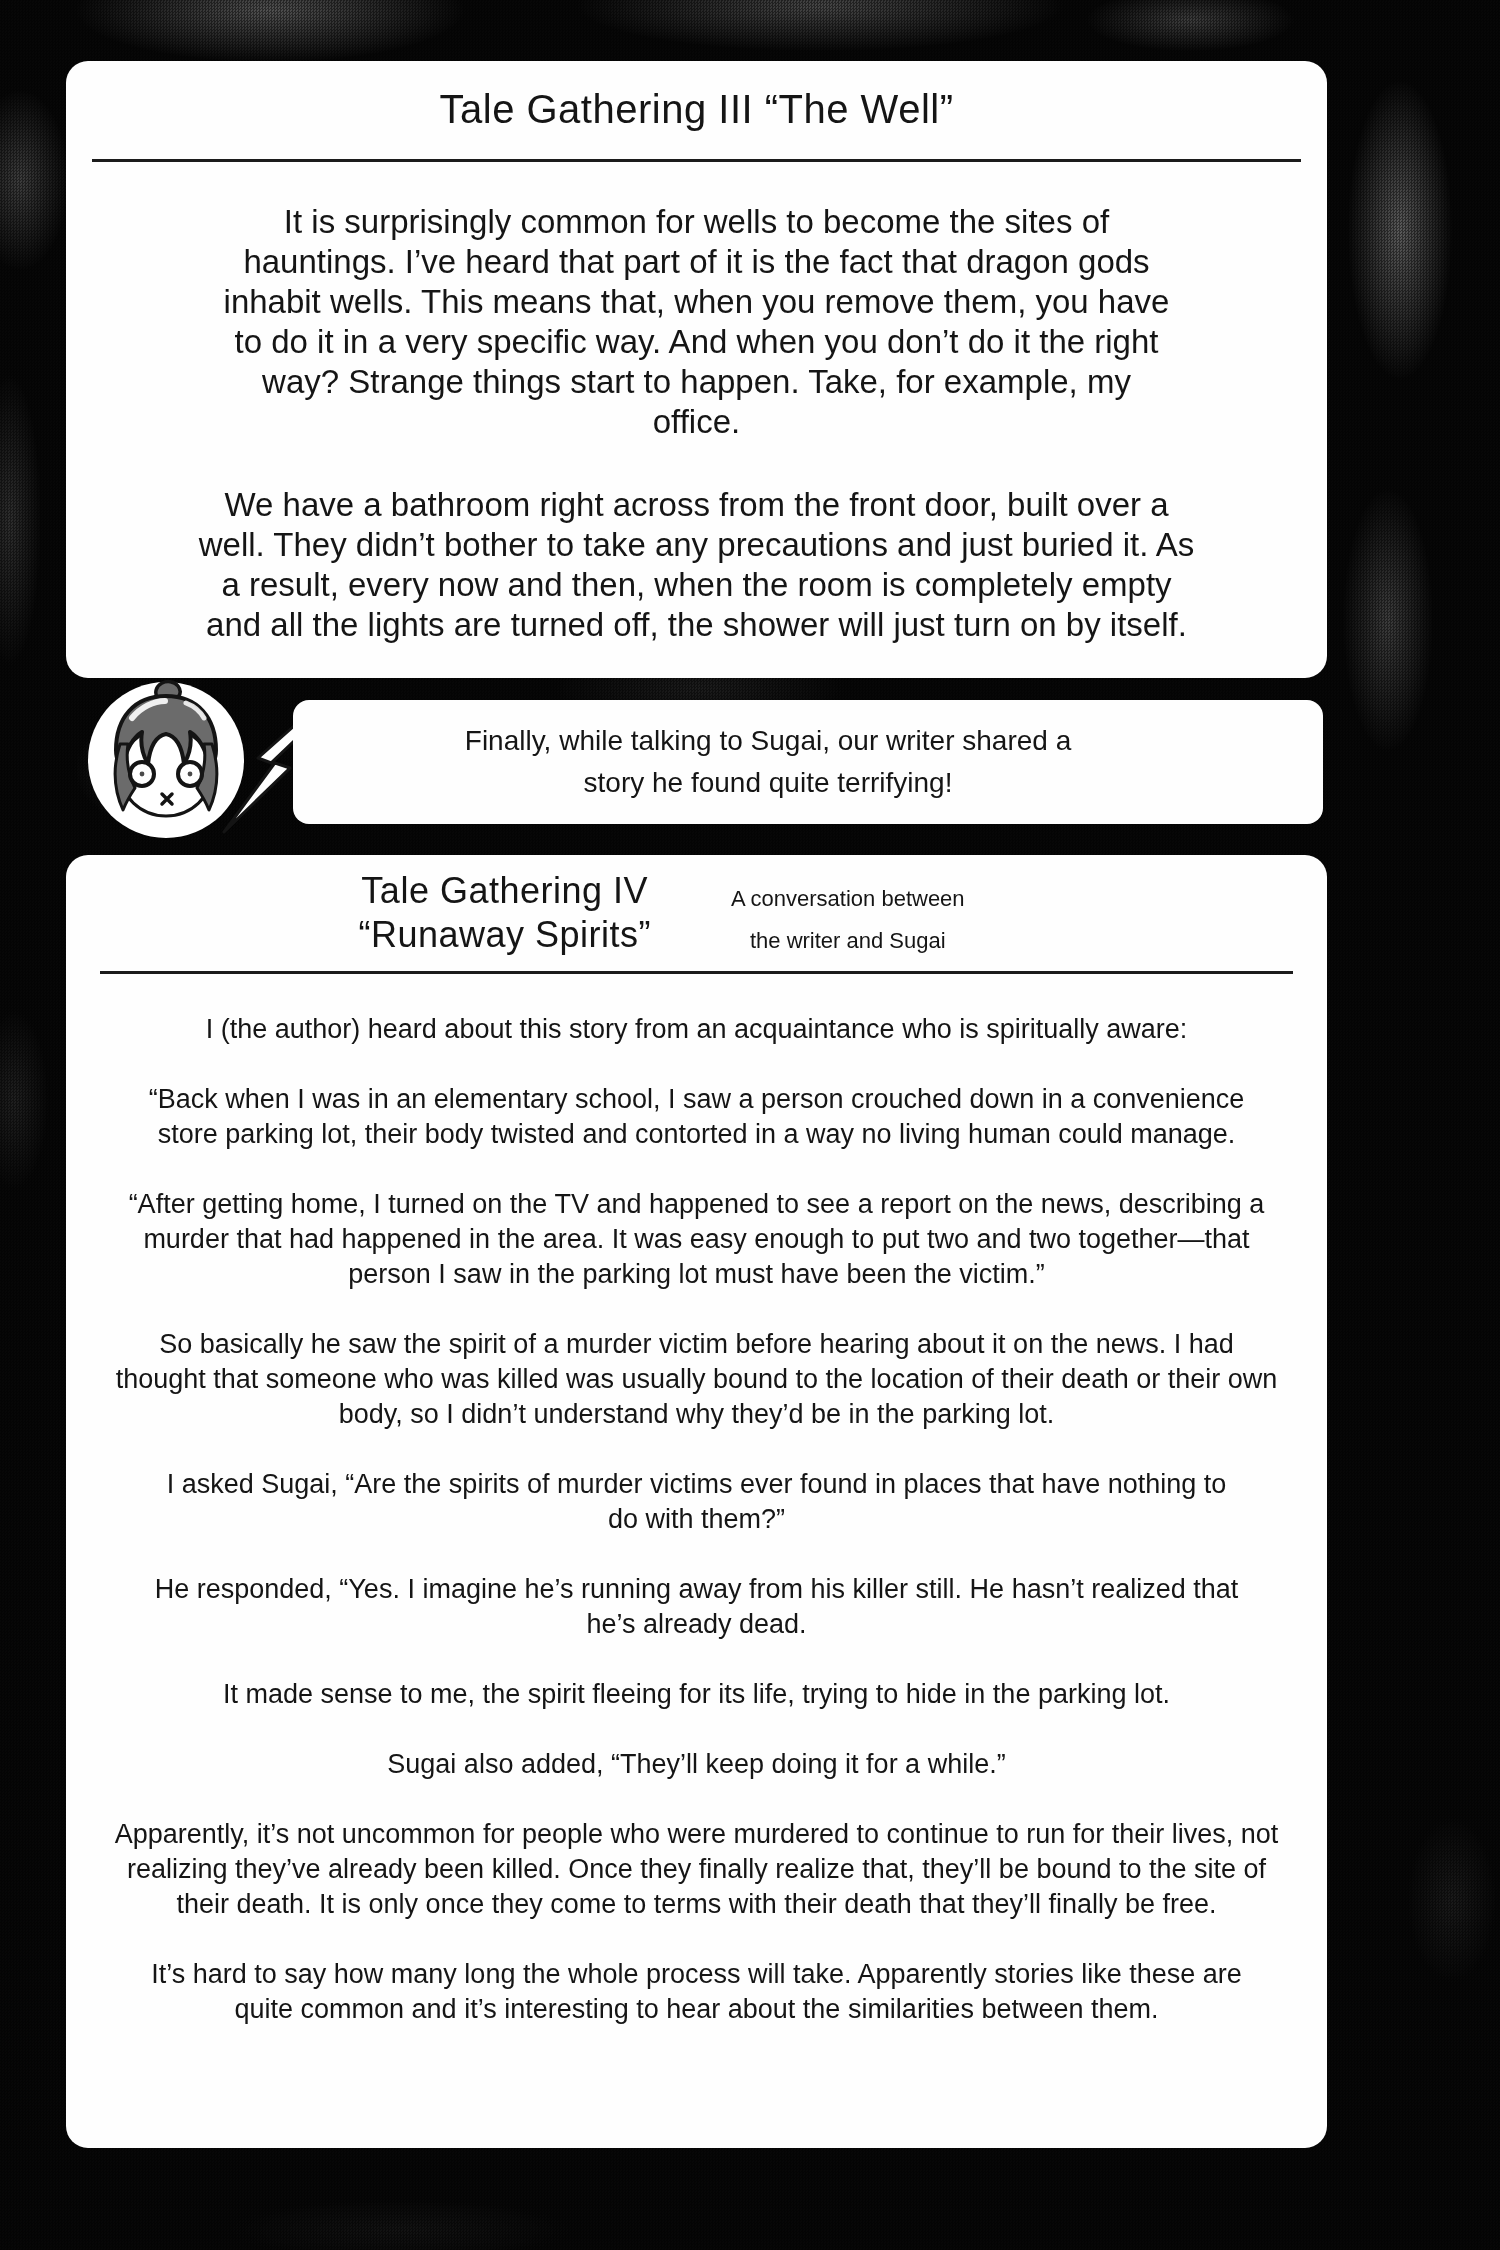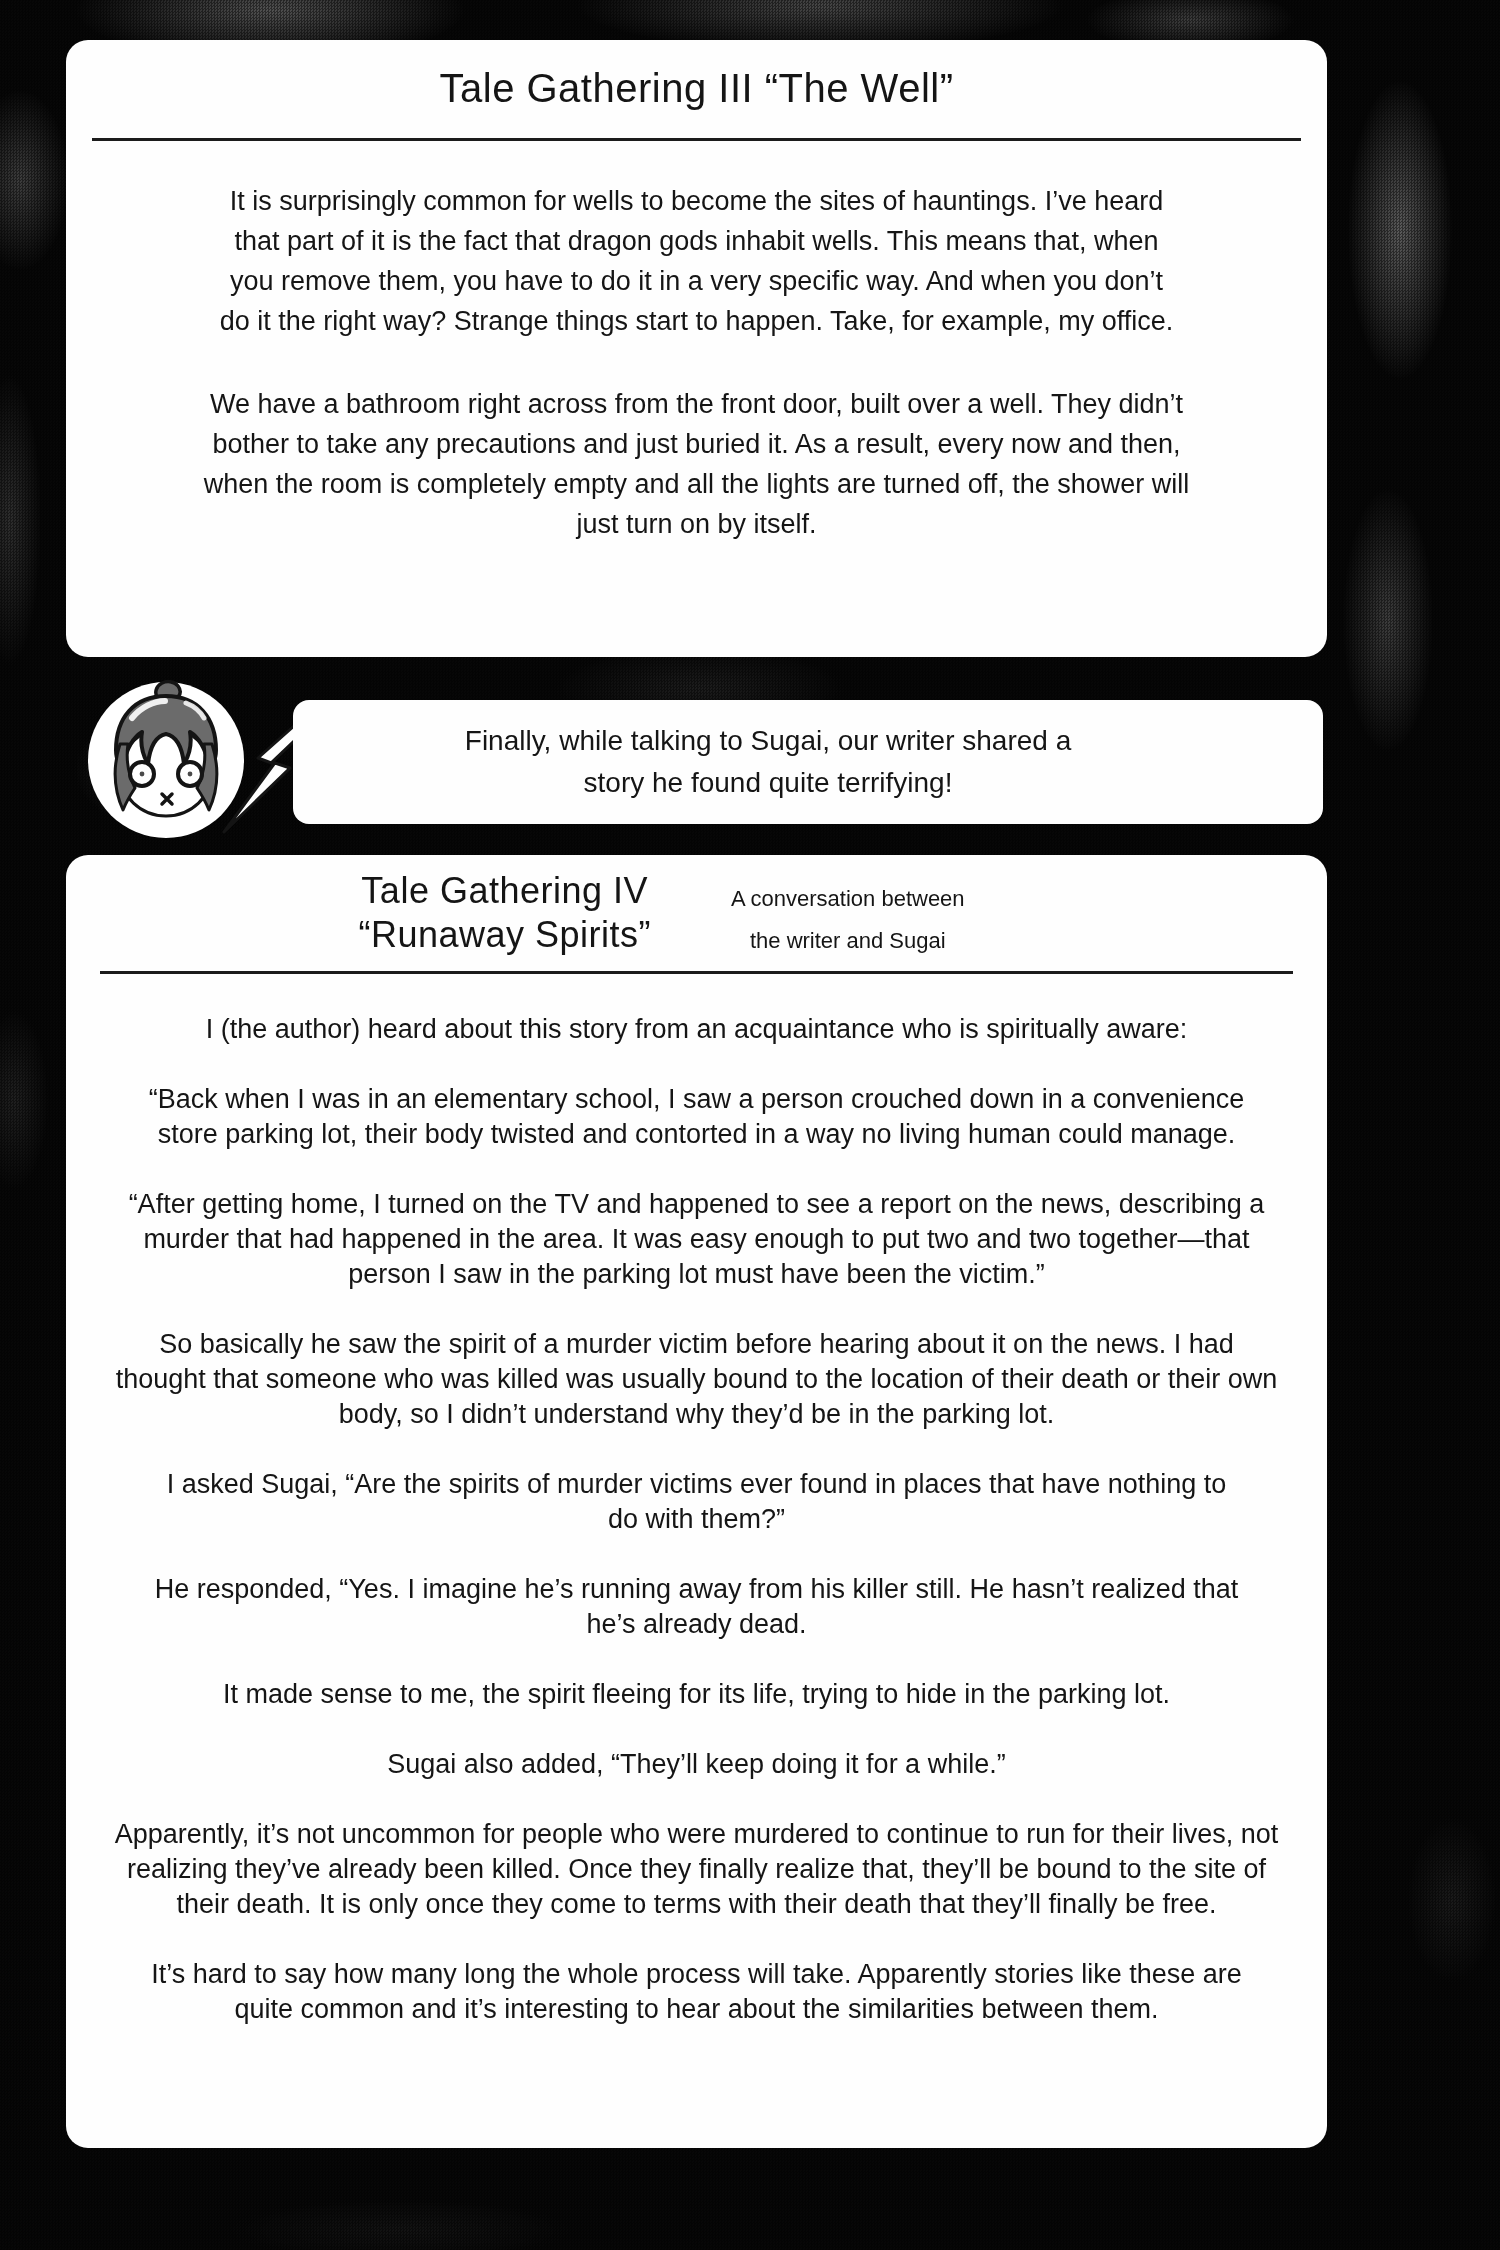--- a/index.html
+++ b/index.html
@@ -37,35 +37,35 @@
     opacity:.45;
   }
   .panel{
     position:absolute;
     background:#fefefe;
     border-radius:22px;
     box-sizing:border-box;
     overflow:hidden;
     text-align:center;
   }
-  .panel1{left:66px;top:40px;width:1261px;height:617px;padding:18px 30px;}
+  .panel1{left:66px;top:61px;width:1261px;height:617px;padding:18px 30px;}
   .panel2{left:66px;top:855px;width:1261px;height:1293px;padding:10px 38px 0;}
   .panel h1{
     margin:6px 0 0;
     font-size:40px;line-height:48px;font-weight:400;
     letter-spacing:.5px;
   }
   .rule{
     border:none;height:0;
     border-top:3px solid #1c1c1c;
     margin:26px -4px 0;
   }
   .panel1 p{
     margin:43px auto 0;
-    font-size:27px;line-height:40px;font-weight:400;
+    font-size:33px;line-height:40px;font-weight:400;
     max-width:1000px;
   }
   .panel1 p:first-of-type{margin-top:40px;max-width:960px;}
   
   .p2-header{
     display:flex;justify-content:center;align-items:flex-start;
     gap:80px;padding-right:70px;margin-top:4px;
   }
   .p2-title{font-size:36px;line-height:44px;font-weight:400;letter-spacing:.5px;}
   .p2-subtitle{font-size:22px;line-height:42px;font-weight:400;padding-top:9px;}

